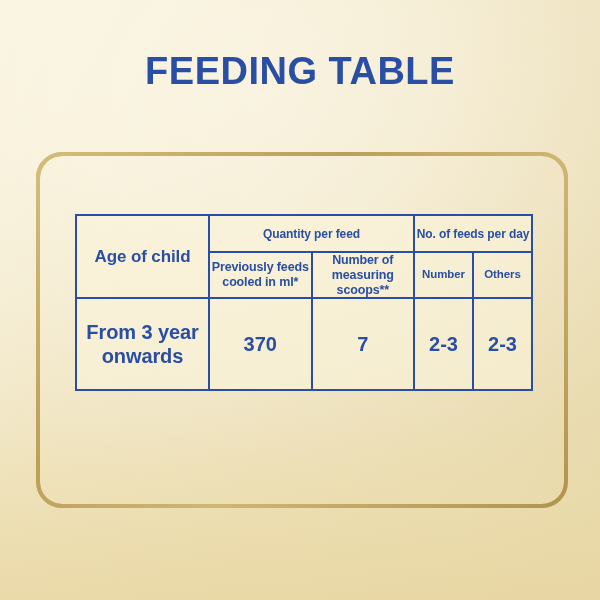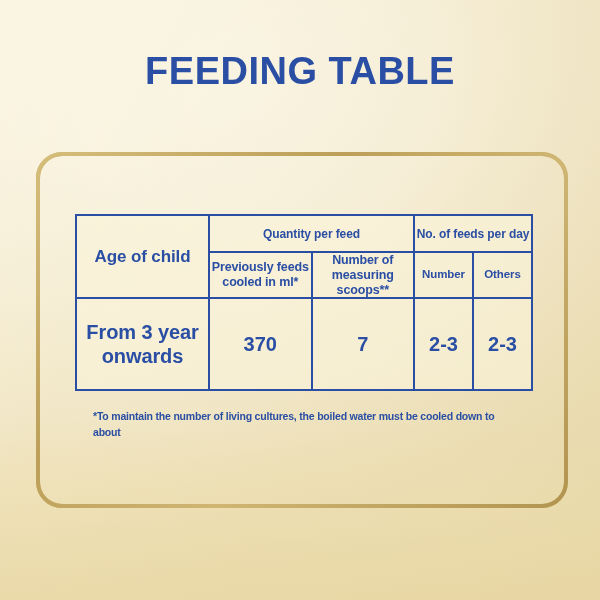--- a/index.html
+++ b/index.html
@@ -213,14 +213,13 @@
       </td>
       <td class="val-cell">370</td>
       <td class="val-cell">7</td>
       <td class="val-cell-sm">2-3</td>
       <td class="val-cell-sm">2-3</td>
     </tr>
   </tbody>
 </table>
 
 <div id="footnote">
-  <span class="fn-line">*To maintain the number of living cultures, the boiled water must be cooled down to about</span>
 </div>
 
 </body></html>

